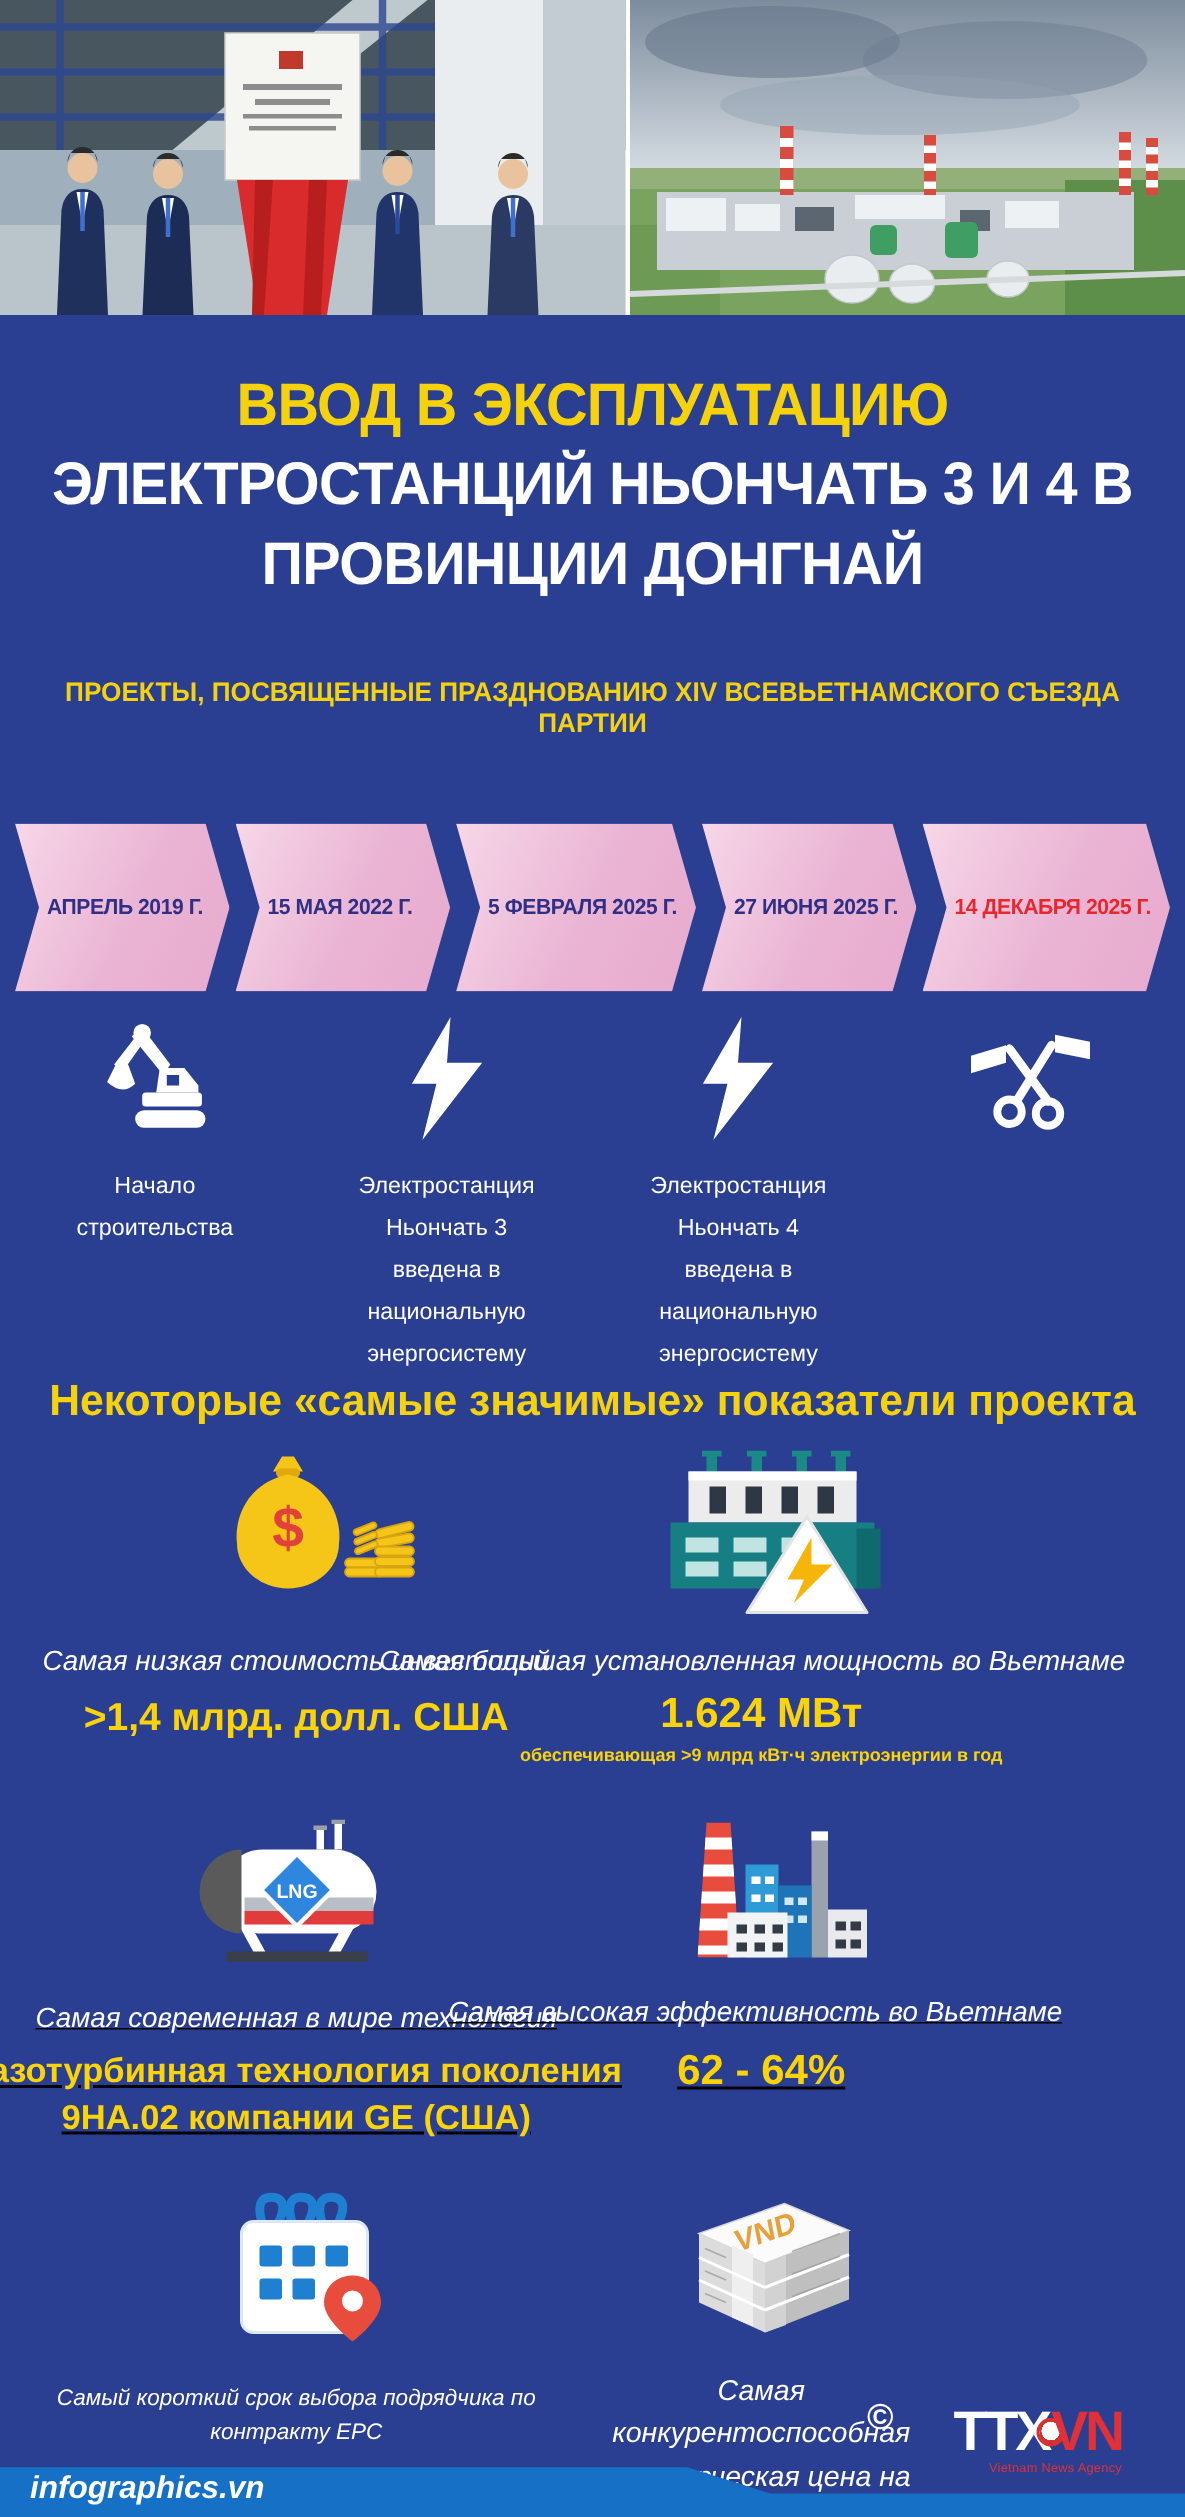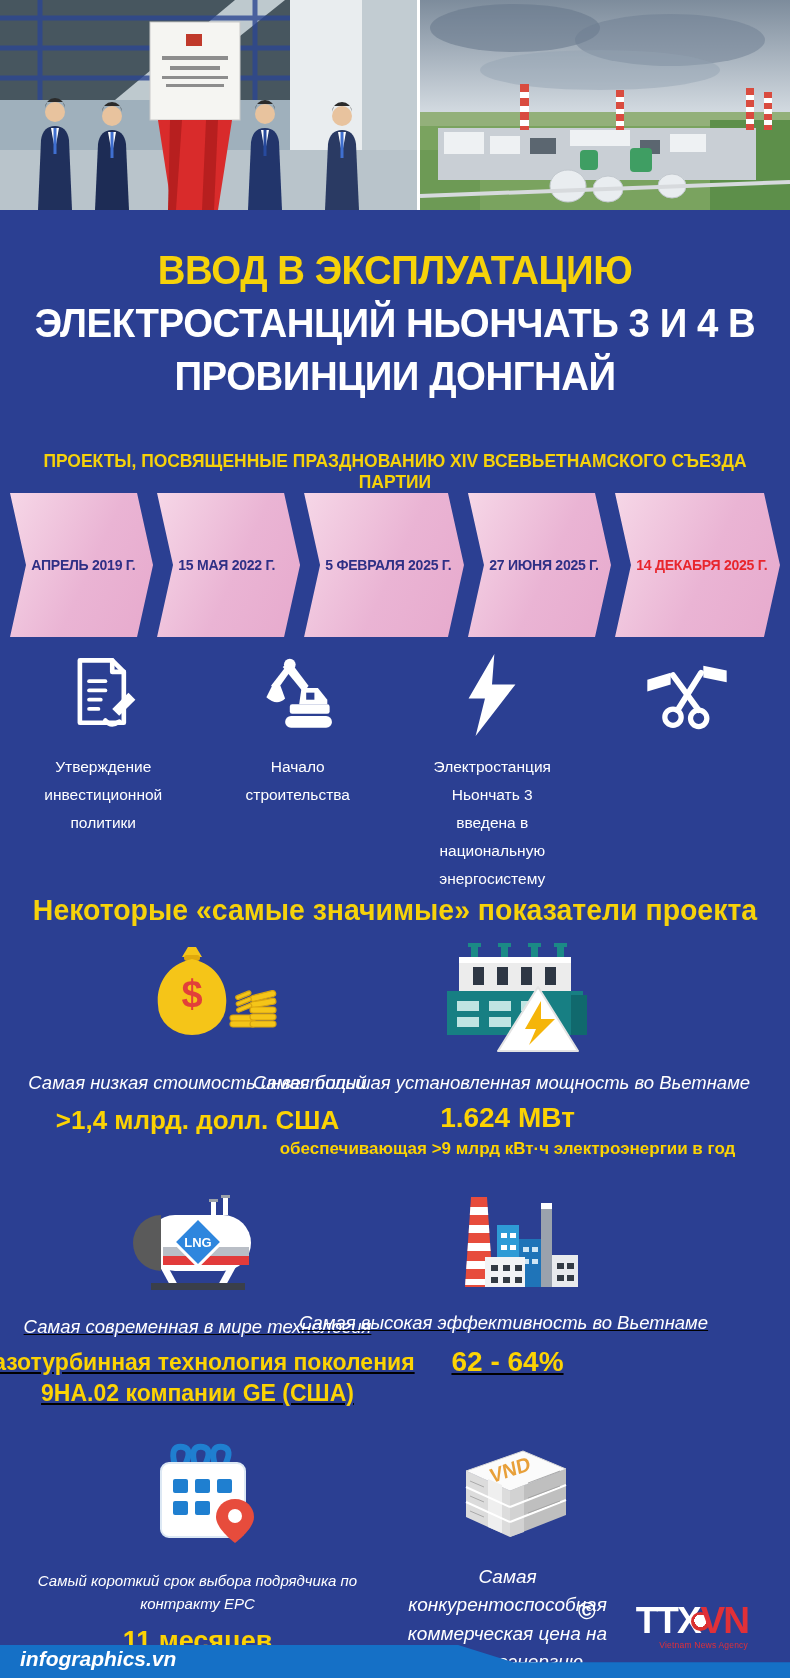--- a/index.html
+++ b/index.html
@@ -14,21 +14,21 @@
   .photo{display:block;height:210px;}
   .photo.left{width:417px;border-right:3px solid #fff;}
   .photo.right{width:370px;}
   
   .title-wrap{padding-top:34px;text-align:center;line-height:53px;font-weight:bold;letter-spacing:-0.5px;}
   .title-line{font-size:40px;transform:scaleX(0.96);}
   .t-yellow{color:#f6d20a;}
   .t-white{color:#ffffff;}
   .subtitle{margin-top:48px;text-align:center;color:#f6d20a;font-weight:bold;font-size:18px;transform:scaleX(0.97);}
   
-  .arrows{display:flex;gap:4px;padding:0 10px;height:144px;}
+  .arrows{display:flex;gap:4px;margin-top:56px;padding:0 10px;height:112px;}
   .arrow{
     flex:1;position:relative;display:flex;align-items:center;
     background:linear-gradient(115deg,#f6d7e7 0%,#eab4d4 55%,#e7aacd 100%);
     clip-path:polygon(0 0, calc(100% - 16px) 0, 100% 50%, calc(100% - 16px) 100%, 0 100%, 16px 50%);
   }
   .arrow .date{
     width:100%;padding-left:22px;padding-right:8px;
     font-size:14.5px;font-weight:bold;color:#2f2f85;letter-spacing:-0.3px;
     transform:scaleX(0.97);transform-origin:left center;white-space:nowrap;
   }
@@ -44,21 +44,21 @@
   .heading{margin-top:2px;text-align:center;color:#f6d20a;font-size:29px;font-weight:bold;transform:scaleX(0.98);}
   .stat-row{display:flex;margin-top:10px;}
   .cell{width:395px;display:flex;flex-direction:column;align-items:center;text-align:center;}
   .cell.right{transform:translateX(-85px);}
   .caption{color:#ffffff;font-style:italic;font-size:18.5px;line-height:1.5;}
   .caption.nowrap{white-space:nowrap;}
   .caption.big{font-size:15px;line-height:1.55;}
   .value{color:#fcd303;font-weight:bold;font-size:26px;margin-top:6px;line-height:1.35;}
   .value.small{font-size:23px;white-space:nowrap;}
   .value.power{font-size:28px;margin-top:2px;}
-  .note{color:#fcd303;font-weight:bold;font-size:17px;white-space:nowrap;margin-top:2px;}
+  .note{color:#fcd303;font-weight:bold;font-size:12px;white-space:nowrap;margin-top:2px;}
   .row2{margin-top:30px;text-decoration:underline;}
   .row3{margin-top:26px;}
   .ic{margin-top:6px;}
   
   .ttxvn{position:absolute;right:42px;bottom:28px;text-align:right;}
   .ttxvn .copy{color:#fff;font-size:24px;vertical-align:14px;margin-right:14px;font-weight:bold;}
   .wordmark{display:inline-block;position:relative;font-weight:900;font-size:37px;letter-spacing:-2px;line-height:1;margin-left:26px;}
   .wordmark .ttx{color:#ffffff;}
   .wordmark .globe{
     display:inline-block;width:15px;height:15px;border-radius:50%;
@@ -223,59 +223,48 @@
       <div class="date">27 ИЮНЯ 2025 Г.</div>
     </div>
   <div class="arrow">
       <div class="date" style="color:#e8262d">14 ДЕКАБРЯ 2025 Г.</div>
     </div>
 </div>
 
 <div class="milestones">
   <div class="milestone">
     <div class="mi-icon">
-      <svg width="74" height="80" viewBox="0 0 64 68" fill="none" stroke="#ffffff" stroke-width="4" stroke-linecap="round" stroke-linejoin="round">
-        <path d="M12 4 h28 l10 10 v44 h-38 z"></path>
-        <path d="M40 4 v10 h10"></path>
-        <g stroke-width="3.4">
-          <line x1="20" y1="22" x2="34" y2="22"></line>
-            <line x1="20" y1="30" x2="34" y2="30"></line>
-          <line x1="20" y1="38" x2="30" y2="38"></line>
-            <line x1="20" y1="46" x2="28" y2="46"></line>
-        </g>
-        <g stroke-width="4">
-          <path d="M40 46 L54 32 l6 6 L46 52 z" fill="#ffffff" stroke="none"></path>
-          <path d="M34 56 q5 6 12 1"></path>
-        </g>
-      </svg>
-    </div>
-    <div class="mi-label">Утверждение инвестиционной политики</div>
-  </div>
-  <div class="milestone">
-    <div class="mi-icon">
       <svg width="82" height="78" viewBox="0 0 70 64" fill="#ffffff">
         <rect x="24" y="50" width="40" height="10" rx="5"></rect>
         <rect x="28" y="40" width="34" height="8" rx="2"></rect>
         <path d="M38 26 h14 l8 10 v4 h-24 z"></path>
         <rect x="42" y="30" width="7" height="6" fill="#2b3f92"></rect>
         <path d="M40 30 L22 8 l6 -5 16 21 z"></path>
         <path d="M26 6 L12 24 l5 4 12 -17 z"></path>
         <path d="M14 22 l-6 12 q9 8 16 1 l-4 -11 z"></path>
         <circle cx="28" cy="6" r="5"></circle>
       </svg>
     </div>
     <div class="mi-label">Начало строительства</div>
   </div>
   <div class="milestone">
     <div class="mi-icon">
       <svg width="62" height="82" viewBox="0 0 52 70" fill="#ffffff">
         <polygon points="28,0 6,38 20,38 12,70 46,26 26,26"></polygon>
       </svg>
     </div>
     <div class="mi-label">Электростанция Ньончать 3 введена в национальную энергосистему</div>
+  </div>
+  <div class="milestone">
+    <div class="mi-icon">
+      <svg width="62" height="82" viewBox="0 0 52 70" fill="#ffffff">
+        <polygon points="28,0 6,38 20,38 12,70 46,26 26,26"></polygon>
+      </svg>
+    </div>
+    <div class="mi-label">Электростанция Ньончать 4 введена в национальную энергосистему</div>
   </div>
   <div class="milestone">
     <div class="mi-icon">
       <svg width="84" height="74" viewBox="0 0 72 62" fill="#ffffff">
         <polygon points="2,18 22,12 22,22 2,28"></polygon>
         <polygon points="50,6 70,10 70,20 50,16"></polygon>
         <g stroke="#ffffff" stroke-width="5" stroke-linecap="round">
           <line x1="24" y1="14" x2="46" y2="44"></line>
           <line x1="48" y1="12" x2="28" y2="44"></line>
         </g>

